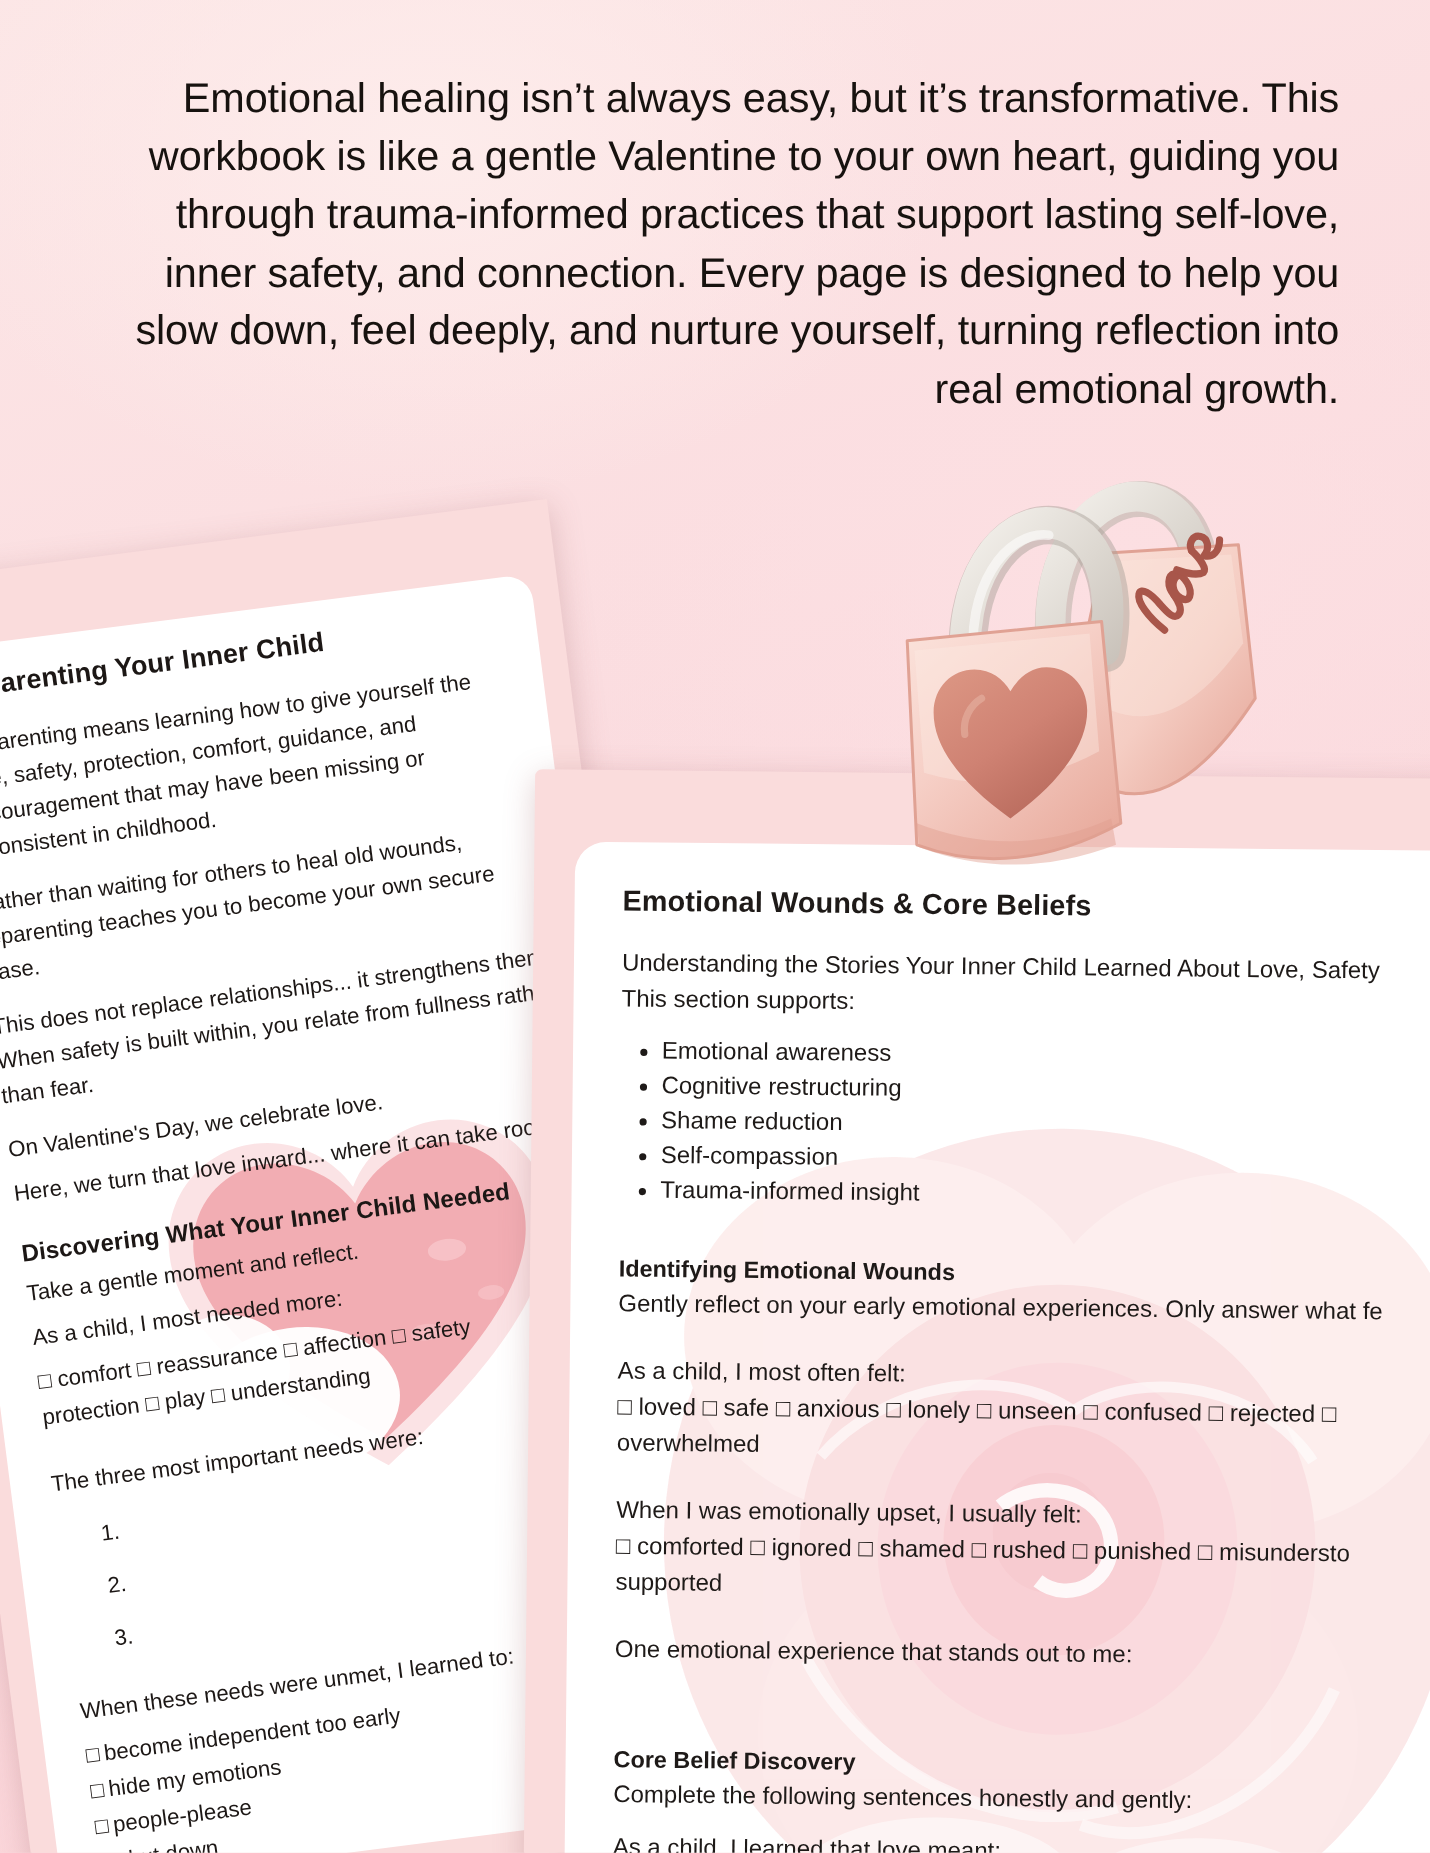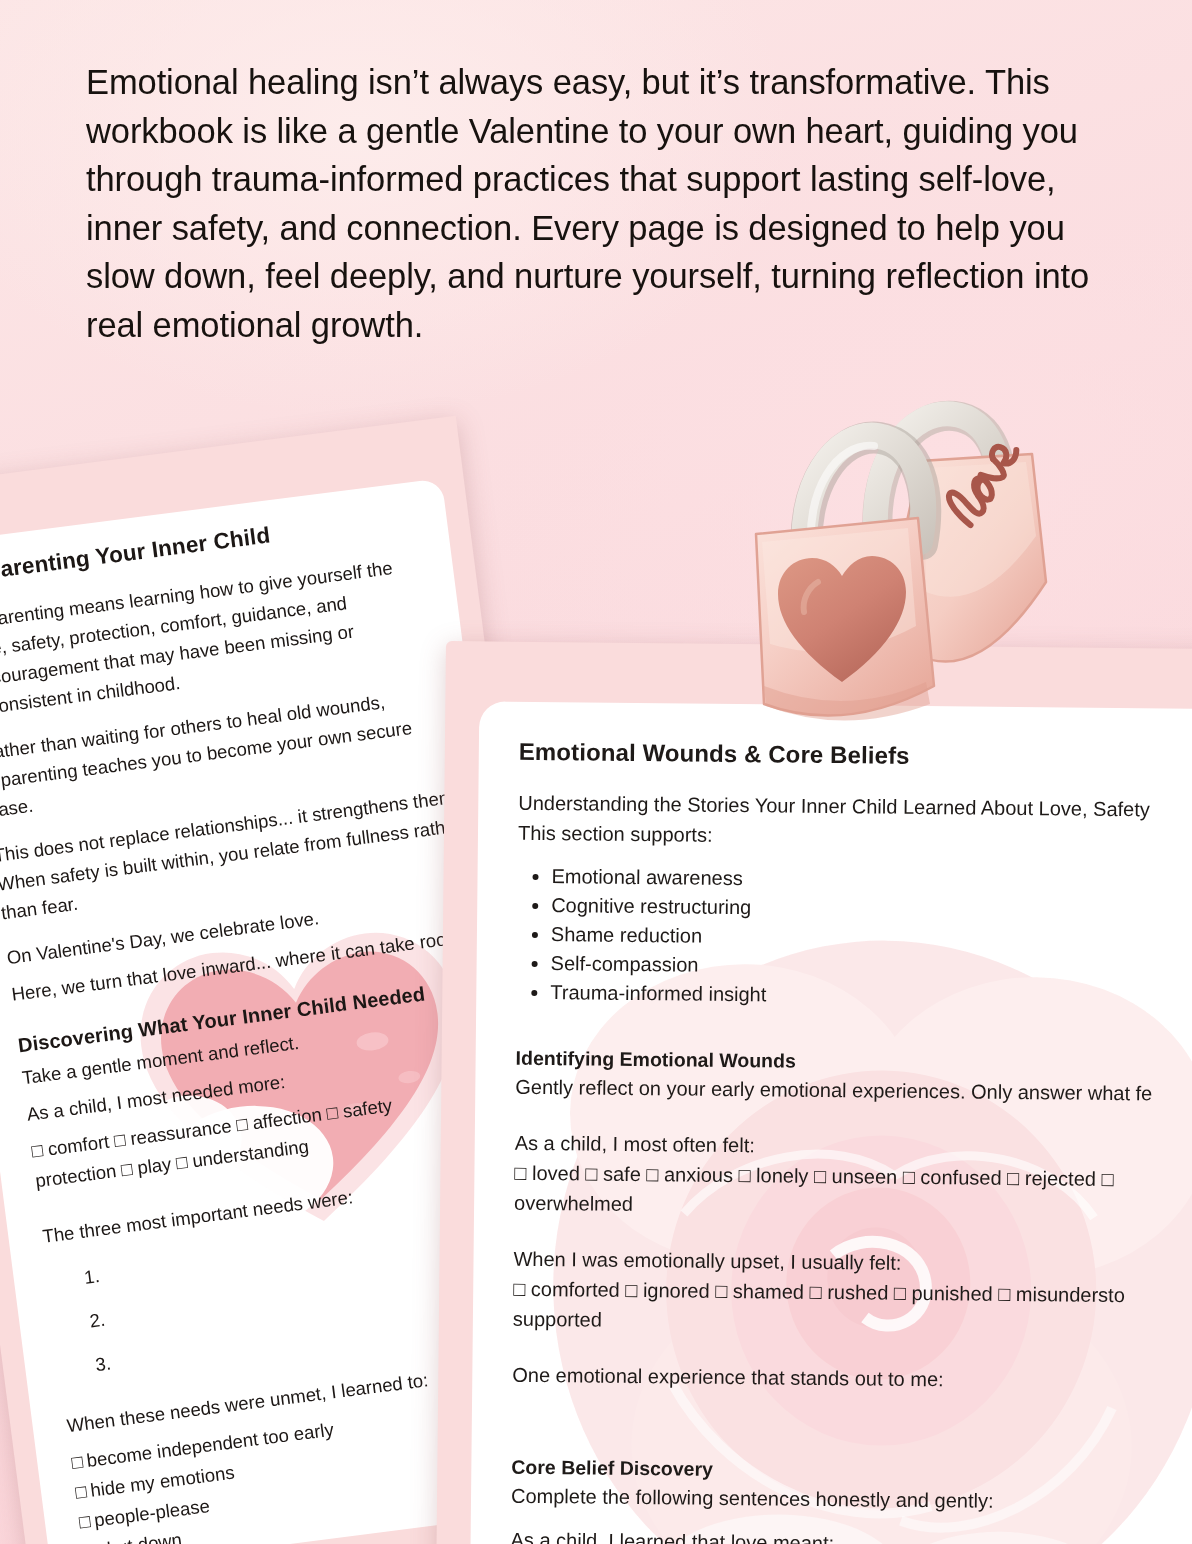--- a/index.html
+++ b/index.html
@@ -32,20 +32,21 @@
     position: absolute;
     left: 86px;
     top: 58px;
     width: 1030px;
     z-index: 6;
     color: #17120f;
     font-size: 34.5px;
     line-height: 48.5px;
     letter-spacing: -0.1px;
     font-weight: 400;
+    text-align: right;
   }
   #intro p { margin: 0; }
 
   
   .card {
     position: absolute;
     background: #fadcdc;
     box-shadow: 0 6px 26px rgba(150, 90, 95, 0.28);
     overflow: hidden;
   }

